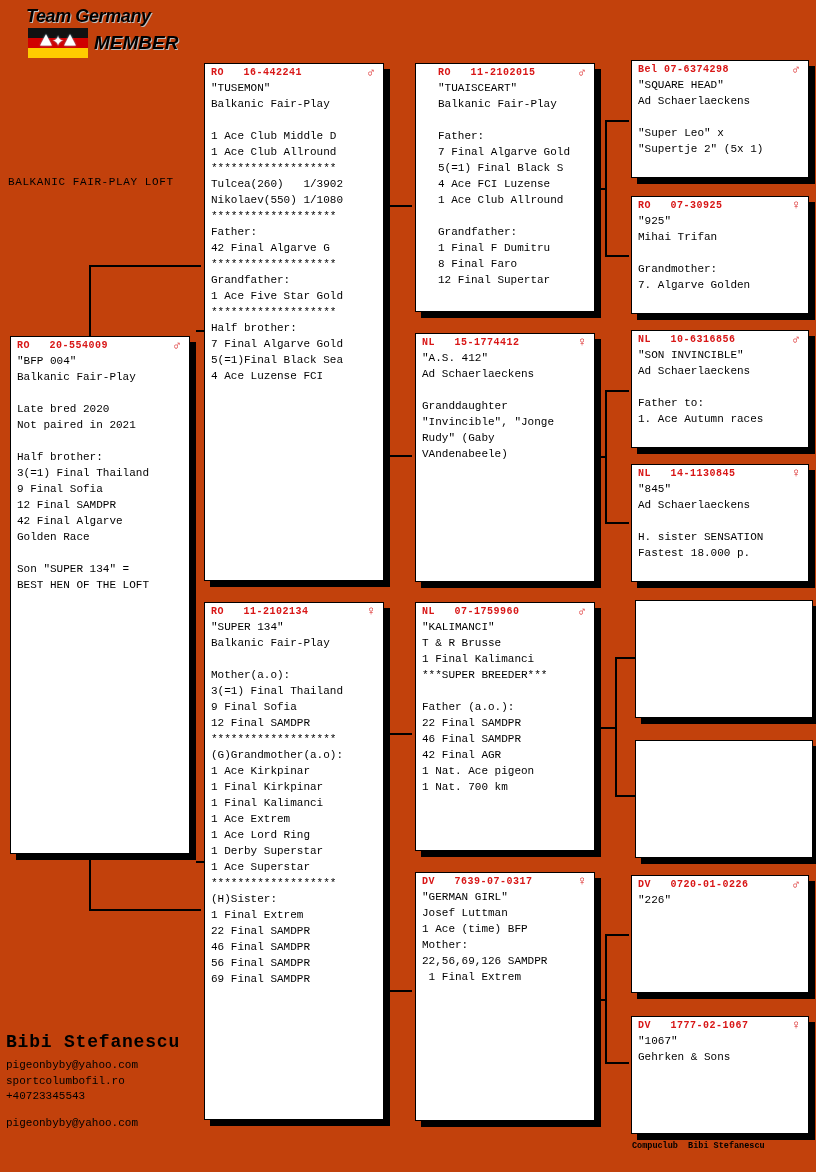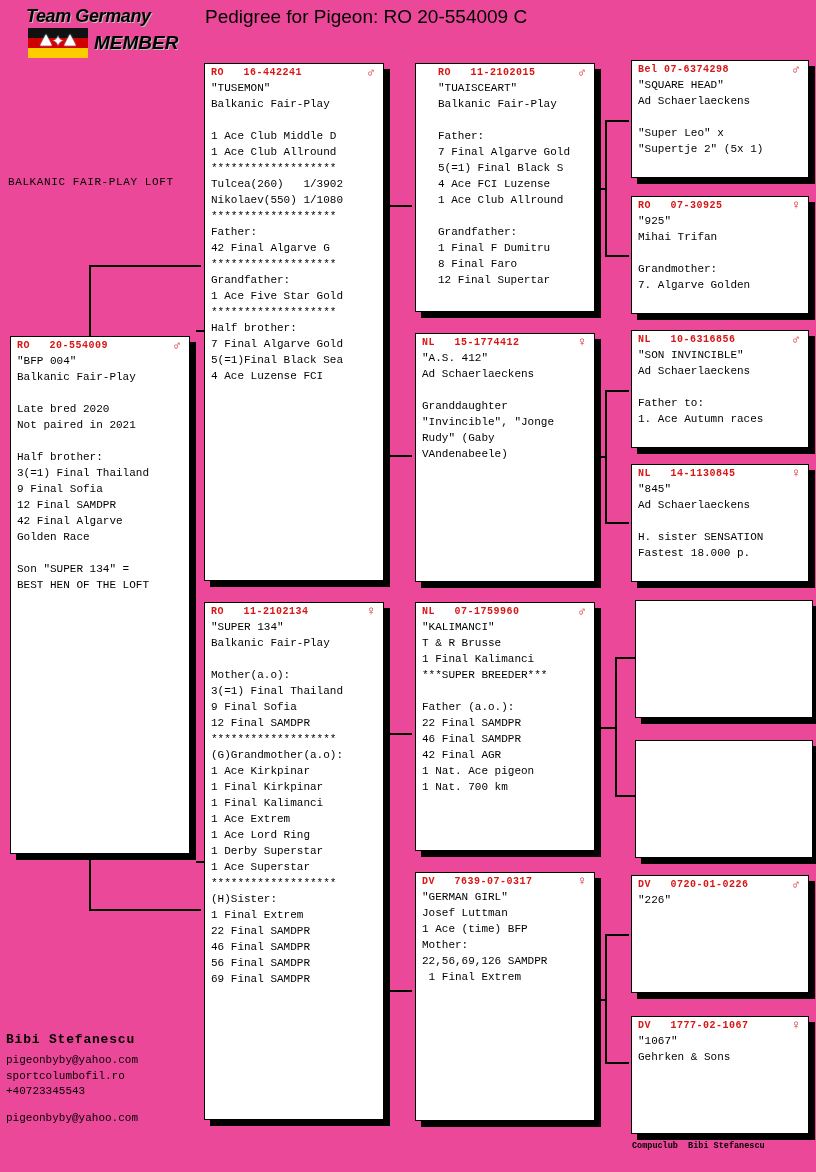--- a/index.html
+++ b/index.html
@@ -10,21 +10,21 @@
   }
   body {
     font-family: "Liberation Mono", "DejaVu Sans Mono", monospace;
     color: #000000;
   }
   #page {
     position: relative;
     width: 816px;
     height: 1172px;
     overflow: hidden;
-    background: #ec4899;
+    background: #c2410c;
   }
 
   
   #logo {
     position: absolute;
     left: 8px;
     top: 4px;
     width: 180px;
     height: 58px;
   }
@@ -96,21 +96,21 @@
   }
 
   
   #footer {
     position: absolute;
     left: 6px;
     top: 1032px;
     width: 200px;
   }
   #footer .owner {
-    font-size: 13px;
+    font-size: 18px;
     font-weight: bold;
     letter-spacing: 0.8px;
     margin-bottom: 6px;
   }
   #footer .line {
     font-size: 11px;
     line-height: 15.5px;
     white-space: nowrap;
   }
   #footer .spacer { height: 11px; }
@@ -172,21 +172,20 @@
 
 <div id="page">
 
   <div id="logo">
     <div class="team-word">Team Germany</div>
     <div class="flag"></div>
     <div class="eagle">▲✦▲</div>
     <div class="member-word">MEMBER</div>
   </div>
 
-  <div id="page-title">Pedigree for Pigeon: RO  20-554009 C</div>
 
   <div id="loft-name">BALKANIC FAIR-PLAY LOFT</div>
 
   <div class="conn v" style="left:89px; top:265px; height:77px;"></div>
   <div class="conn h" style="left:89px; top:265px; width:112px;"></div>
   <div class="conn v" style="left:89px; top:855px; height:55px;"></div>
   <div class="conn h" style="left:89px; top:909px; width:112px;"></div>
   <div class="conn v" style="left:89px; top:265px; height:645px;"></div>
 
   <div class="conn h" style="left:384px; top:205px; width:28px;"></div>

